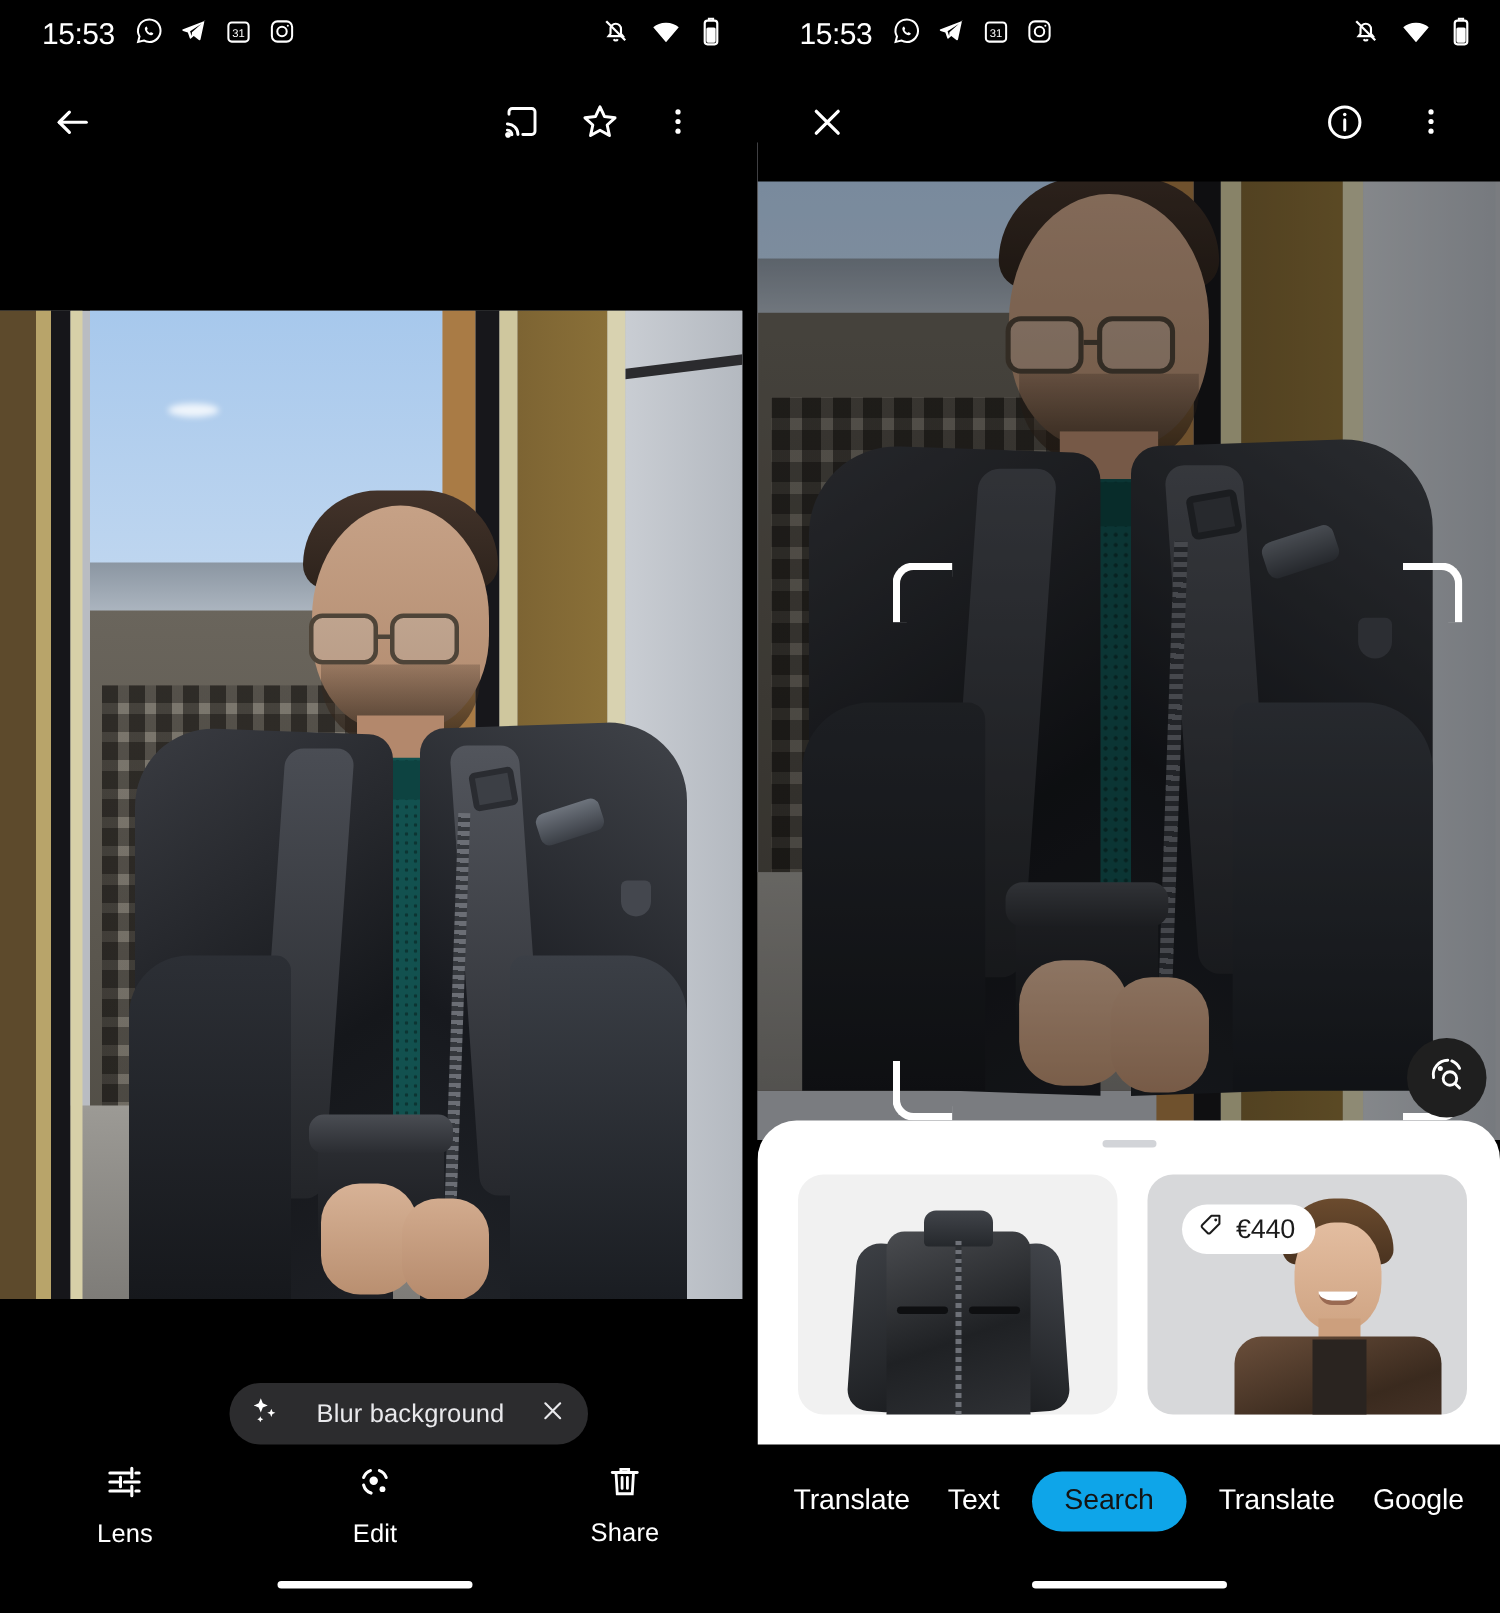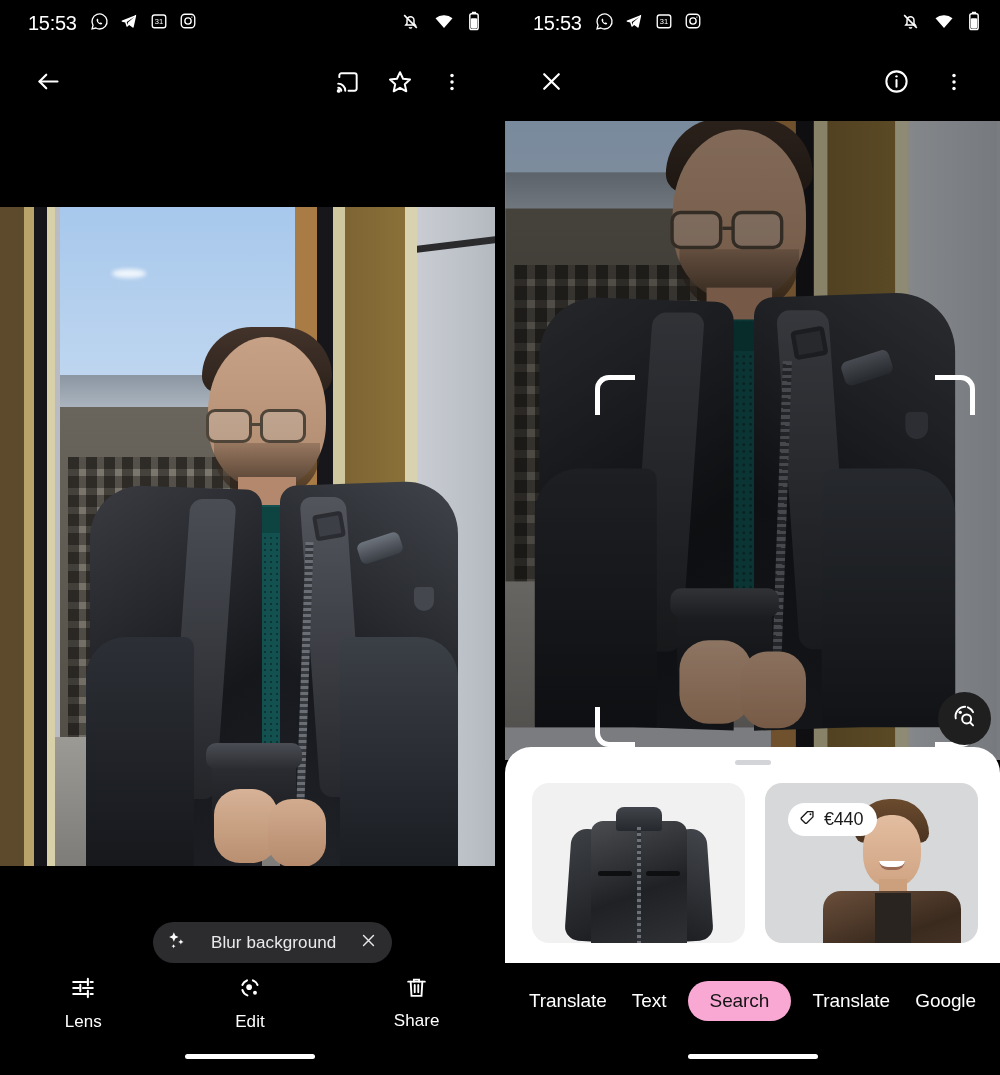--- a/index.html
+++ b/index.html
@@ -186,21 +186,21 @@
   .md-neck { position:absolute; left:62px; top:80px; width:28px; height:22px; background:#cc9f7d; }
   .md-jacket { position:absolute; left:6px; top:92px; width:138px; height:70px; border-radius:18px 18px 0 0;
       background:linear-gradient(160deg,#6b4f3b,#3a2a1e 60%,#4b362a); }
   .md-shirt { position:absolute; left:58px; top:94px; width:36px; height:66px; background:#2a2420; }
 
   .home-right { position:absolute; left:50%; transform:translateX(-50%); bottom:16px;
       width:130px; height:5px; border-radius:3px; background:#fff; z-index:45; }
   .lens-tabs { position:absolute; left:0; right:0; top:977px; height:48px; display:flex;
       align-items:center; justify-content:space-between; padding:0 20px; z-index:45; }
   .ltab { color:#fff; font-size:19px; letter-spacing:-.1px; padding:8px 4px; }
-  .ltab.active { background:#f9a8d4; color:#141414; border-radius:22px; padding:9px 22px; }
+  .ltab.active { background:#0ea5e9; color:#141414; border-radius:22px; padding:9px 22px; }
 </style>
 </head>
 <body>
 
 <div class="screens">
 
   <div class="panel left">
 
     <div class="statusbar">
       <div class="sb-left">

